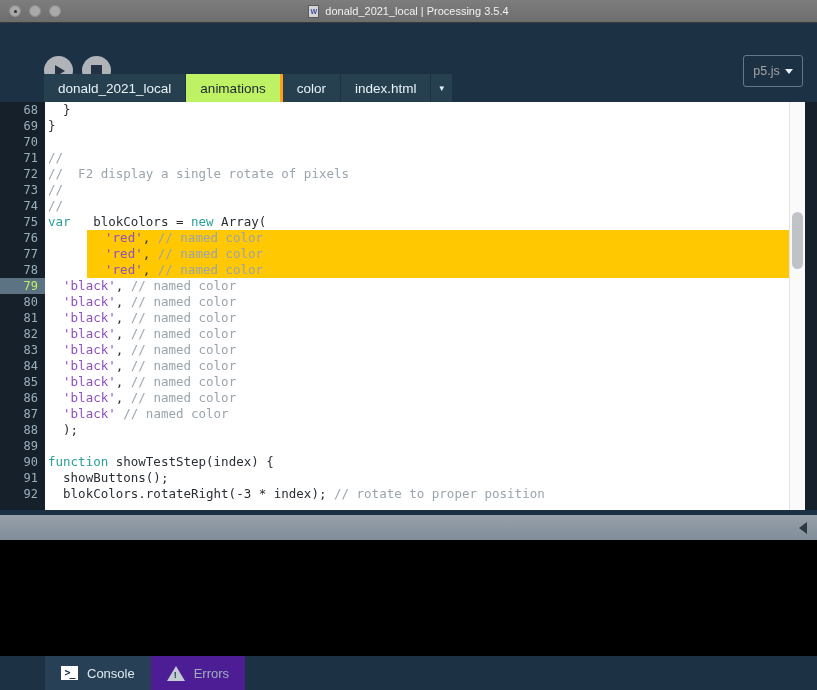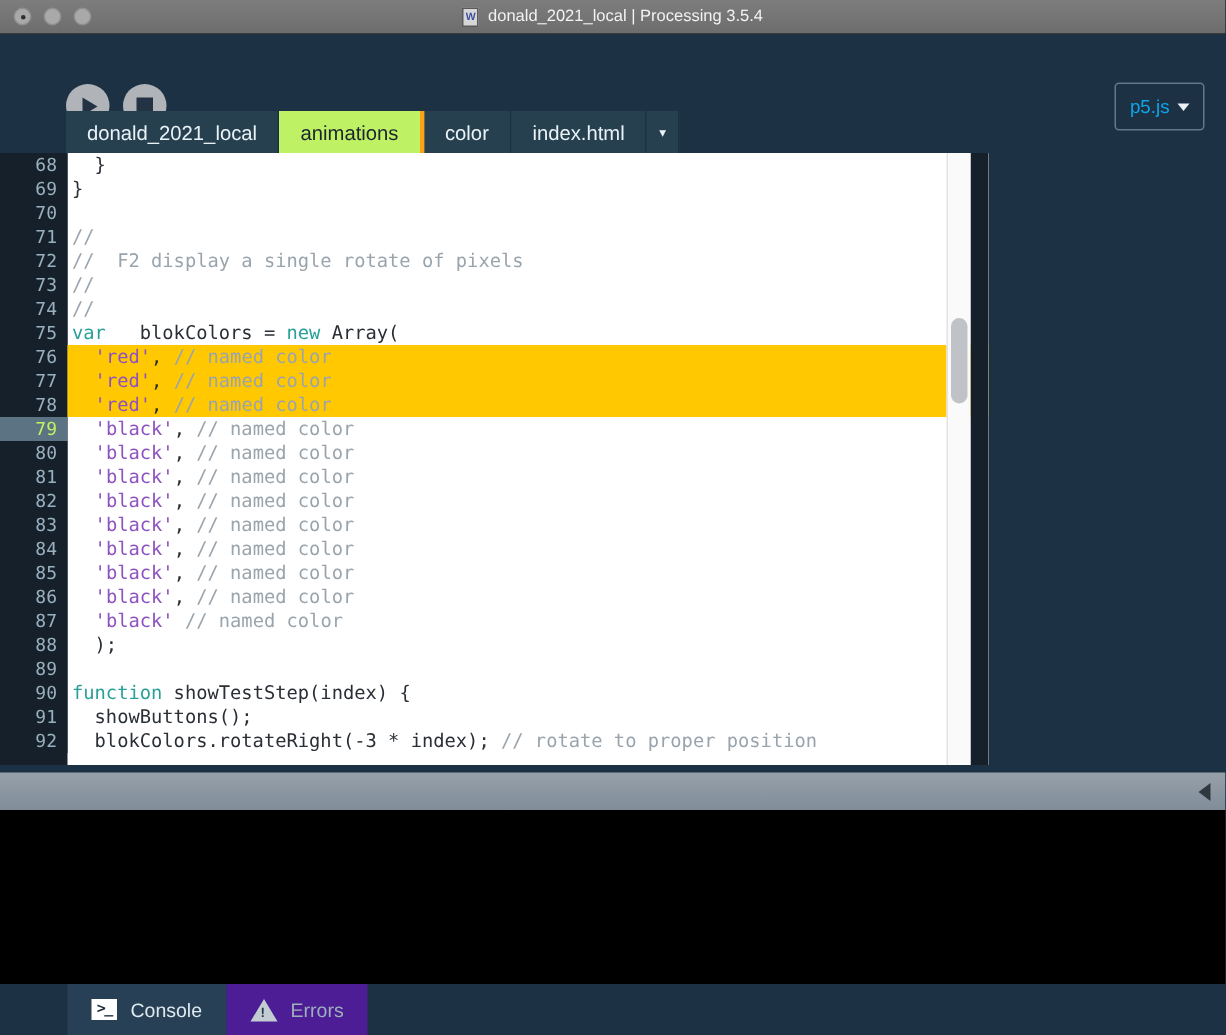--- a/index.html
+++ b/index.html
@@ -117,21 +117,21 @@
     top: 32px;
     width: 58px;
     height: 30px;
     border: 1px solid #64788a;
     border-radius: 3px;
     background: #1d3144;
     display: flex;
     align-items: center;
     justify-content: center;
     gap: 5px;
-    color: #0ea5e9;
+    color: #a3a3a3;
     font-size: 12.5px;
   }
   .caret-down {
     width: 0; height: 0;
     border-left: 4px solid transparent;
     border-right: 4px solid transparent;
     border-top: 5px solid #eaf0f4;
   }
 
   
@@ -164,21 +164,21 @@
   .tab.menu {
     padding: 0 8px;
     font-size: 9px;
   }
 
   
   .editor {
     position: absolute;
     left: 0;
     top: 102px;
-    width: 659px;
+    width: 817px;
     height: 408px;
     background: #ffffff;
     overflow: hidden;
   }
   .gutter {
     position: absolute;
     left: 0; top: 0;
     width: 45px;
     height: 408px;
     background: #15202b;
@@ -216,20 +216,21 @@
   .code {
     flex: 1;
     padding-left: 3px;
     color: #2a2f36;
     background: transparent;
     height: 16px;
     box-sizing: border-box;
   }
   .line.hl .code {
     background: #ffc800;
+    margin-left: 42px;
   }
   .kw { color: #2aa198; }
   .str { color: #8d52c0; }
   .cmt { color: #9aa4ad; }
   .pl { color: #2a2f36; }
 
   .scroll-track {
     position: absolute;
     right: 12px;
     top: 0;

